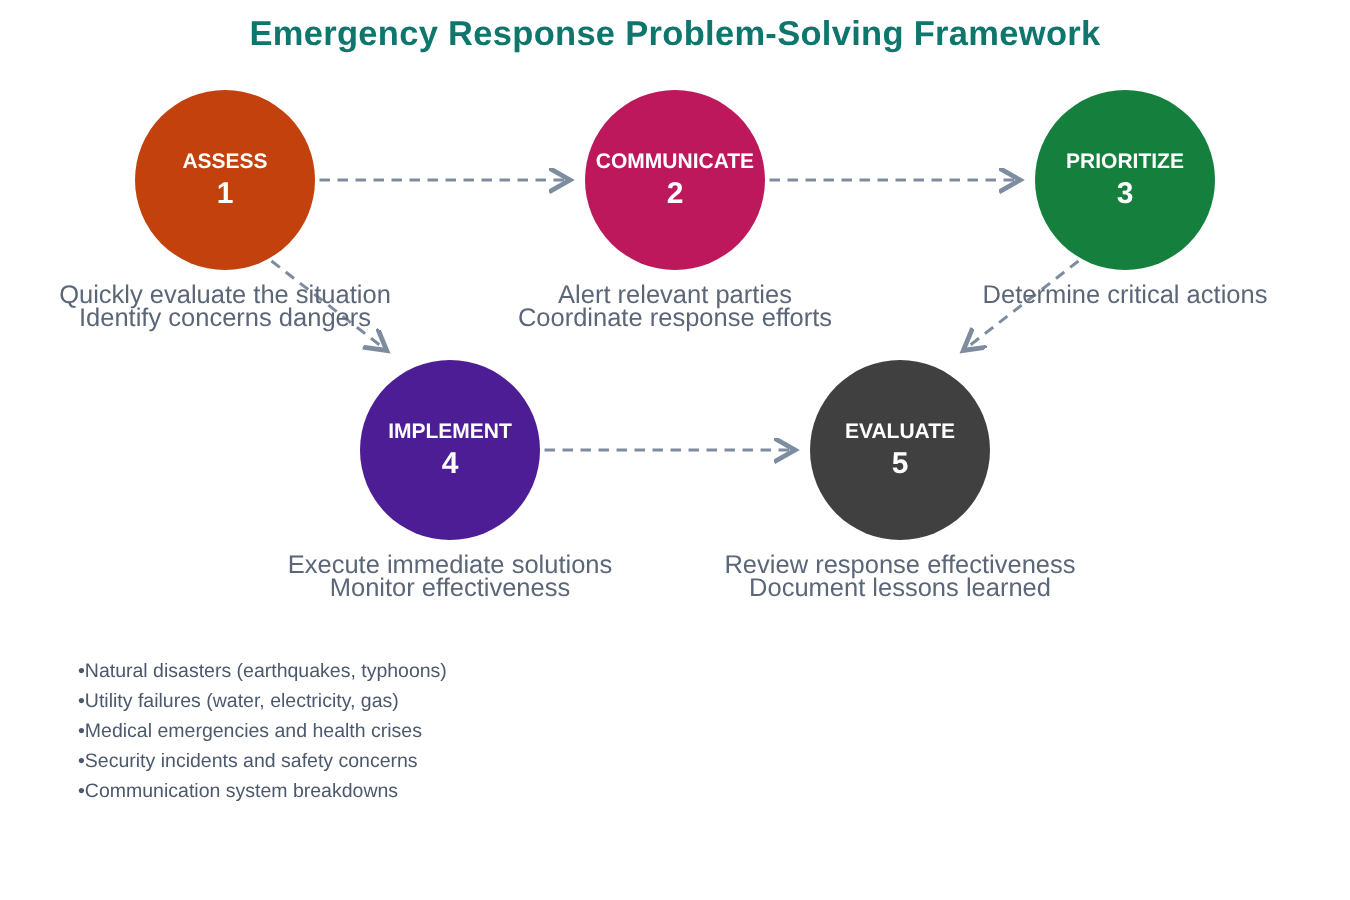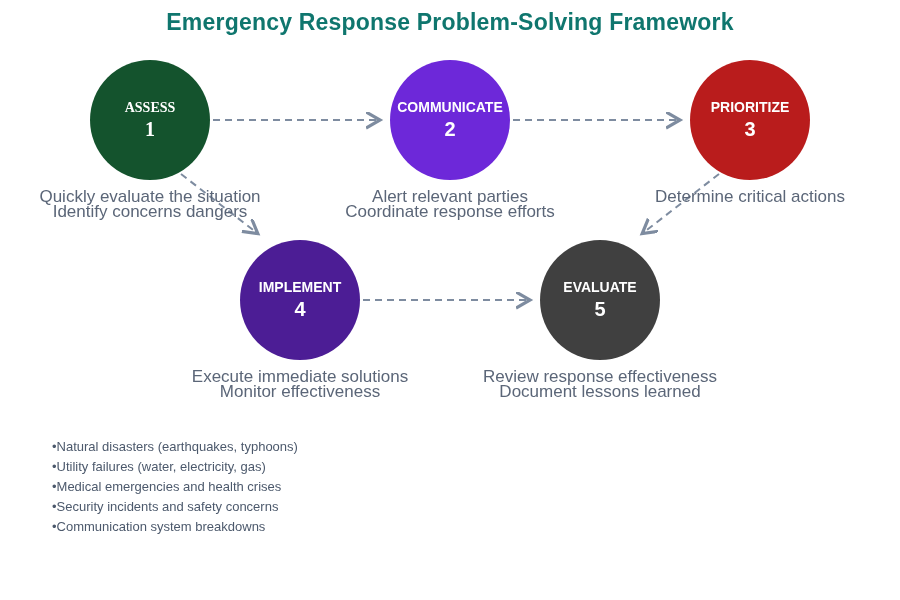--- a/index.html
+++ b/index.html
@@ -61,29 +61,29 @@
       <path d="M0,0 L7,4 L0,8" fill="none" stroke="#7e8ca0" stroke-width="1.6"></path>
     </marker>
   </defs>
   <line x1="213" y1="120" x2="379" y2="120" stroke="#7e8ca0" stroke-width="2" stroke-dasharray="7,5" marker-end="url(#arrow)"></line>
   <line x1="513" y1="120" x2="679" y2="120" stroke="#7e8ca0" stroke-width="2" stroke-dasharray="7,5" marker-end="url(#arrow)"></line>
   <line x1="181" y1="174" x2="257" y2="233" stroke="#7e8ca0" stroke-width="2" stroke-dasharray="7,5" marker-end="url(#arrow)"></line>
   <line x1="719" y1="174" x2="643" y2="233" stroke="#7e8ca0" stroke-width="2" stroke-dasharray="7,5" marker-end="url(#arrow)"></line>
   <line x1="363" y1="300" x2="529" y2="300" stroke="#7e8ca0" stroke-width="2" stroke-dasharray="7,5" marker-end="url(#arrow)"></line>
 </svg>
 
-<div class="step-circle pos-step-0" style="background-color: #14532d; font-family: Liberation Serif, serif;">
+<div class="step-circle pos-step-0" style="background-color: #c2410c;">
   <span class="step-label">ASSESS</span>
   <span class="step-number">1</span>
 </div>
-<div class="step-circle pos-step-1" style="background-color: #6d28d9;">
+<div class="step-circle pos-step-1" style="background-color: #be185d;">
   <span class="step-label">COMMUNICATE</span>
   <span class="step-number">2</span>
 </div>
-<div class="step-circle pos-step-2" style="background-color: #b91c1c;">
+<div class="step-circle pos-step-2" style="background-color: #15803d;">
   <span class="step-label">PRIORITIZE</span>
   <span class="step-number">3</span>
 </div>
 <div class="step-circle pos-step-3" style="background-color: #4c1d95;">
   <span class="step-label">IMPLEMENT</span>
   <span class="step-number">4</span>
 </div>
 <div class="step-circle pos-step-4" style="background-color: #404040;">
   <span class="step-label">EVALUATE</span>
   <span class="step-number">5</span>

